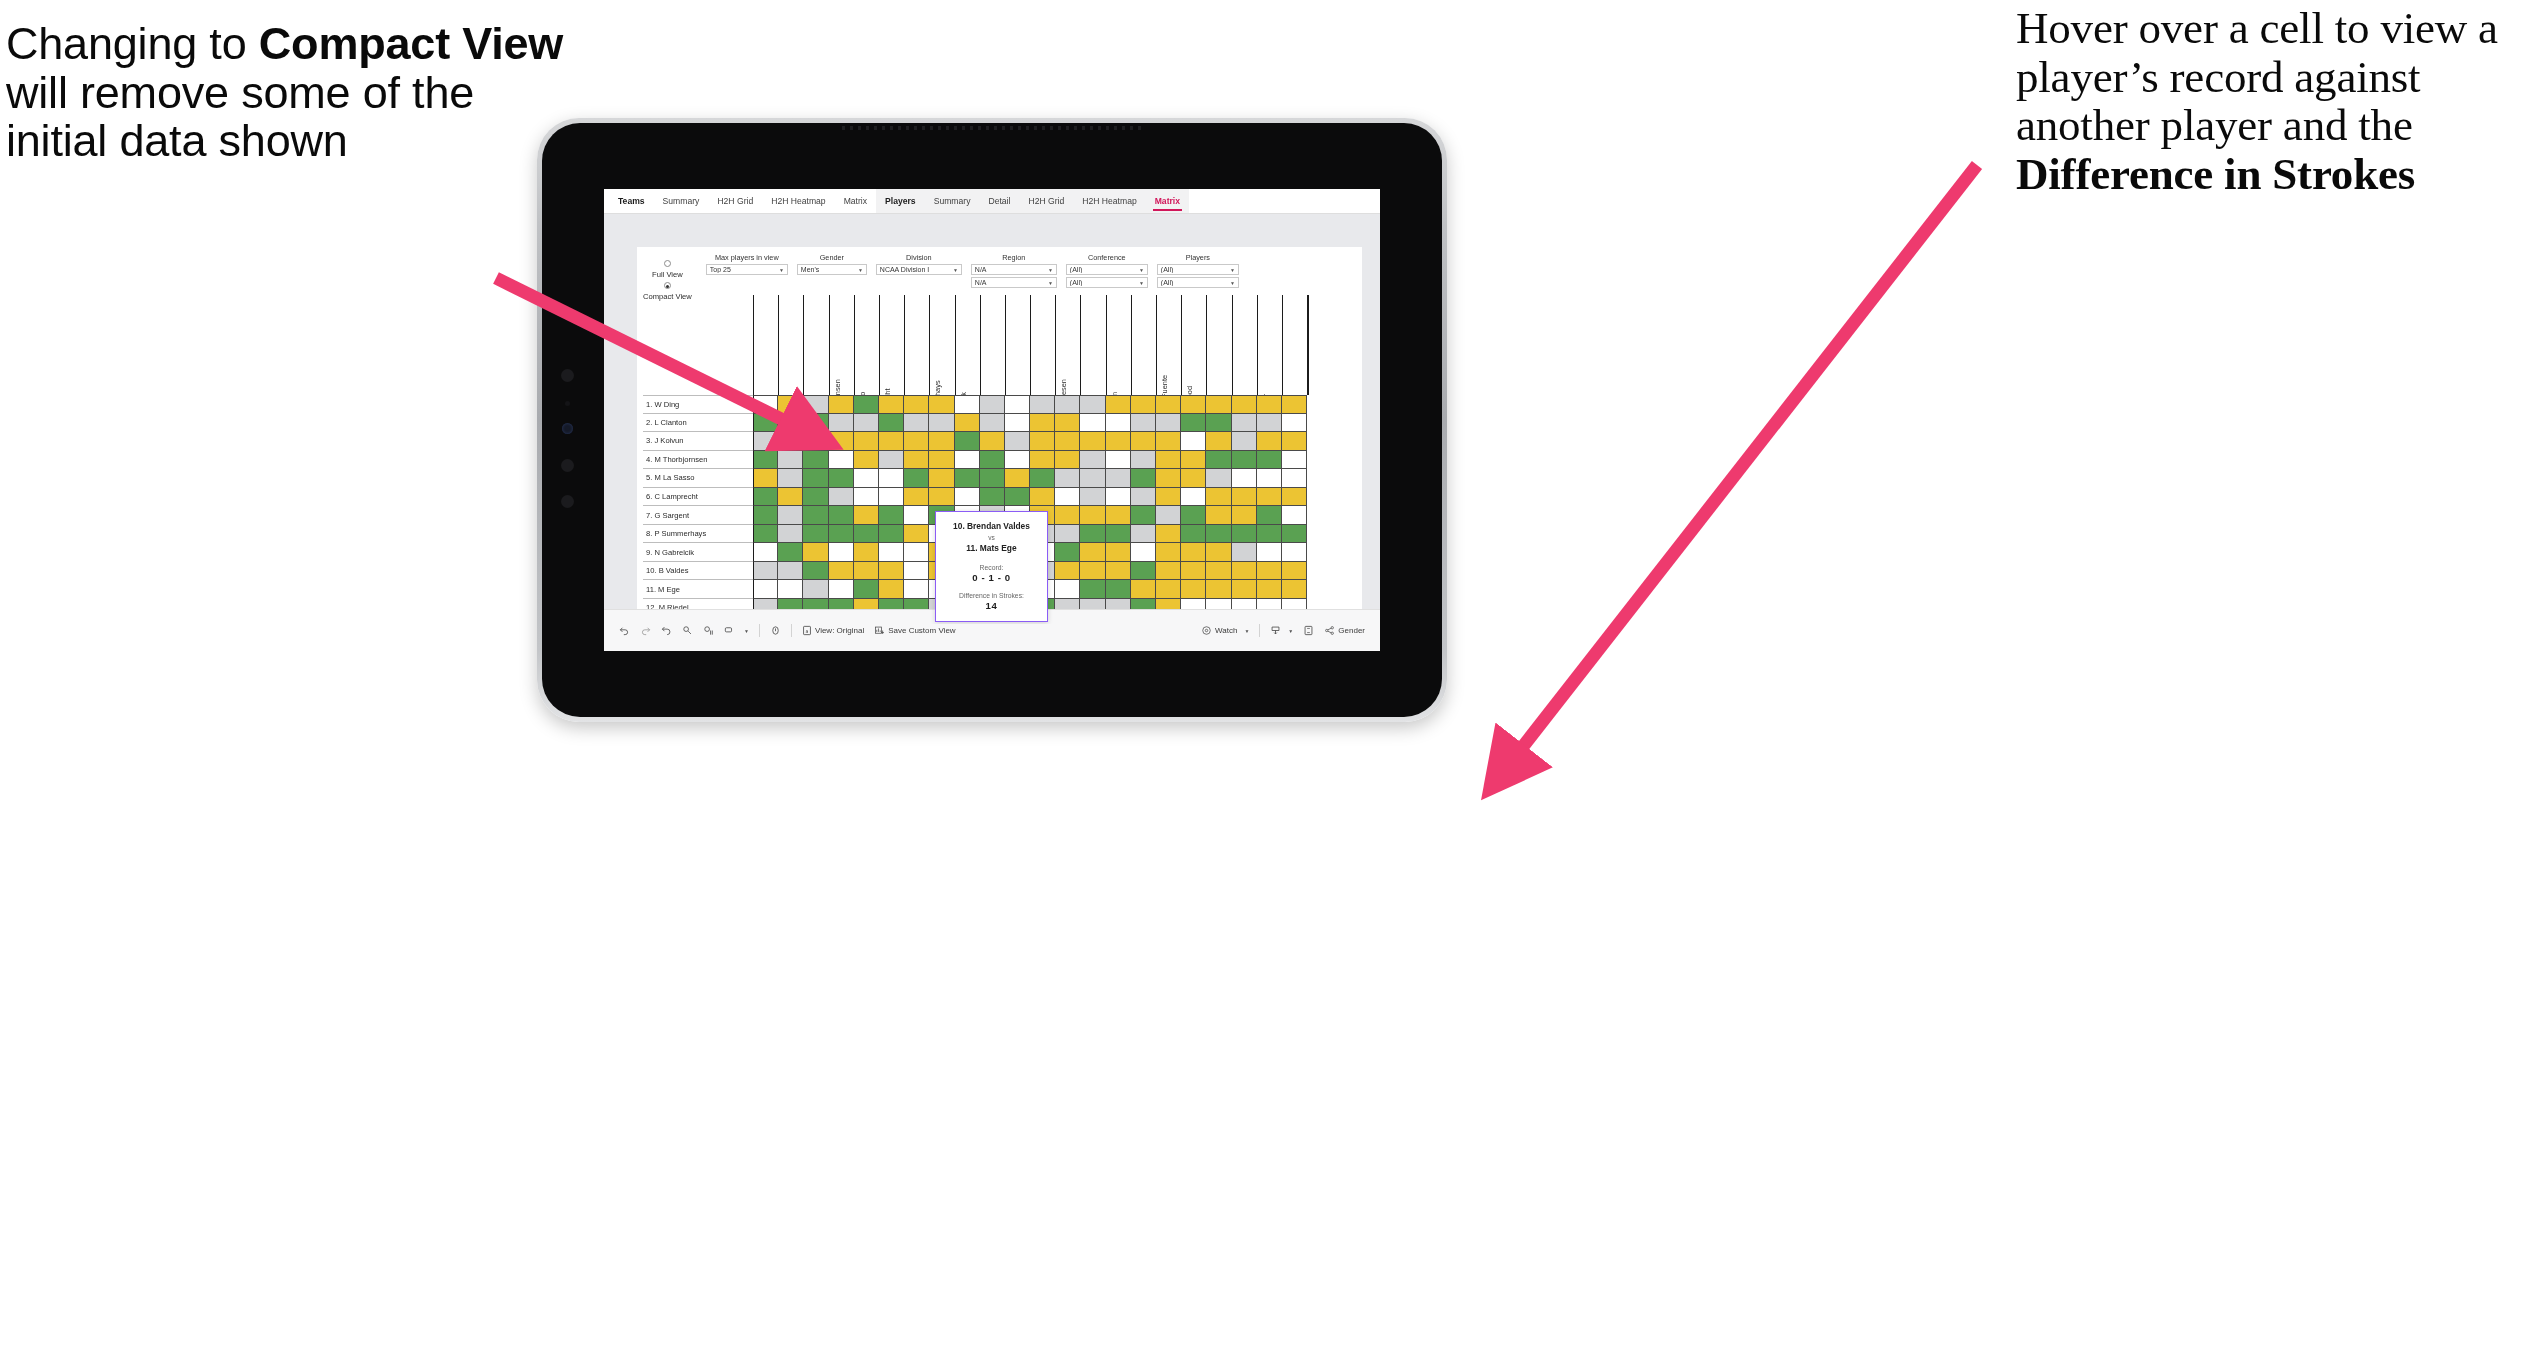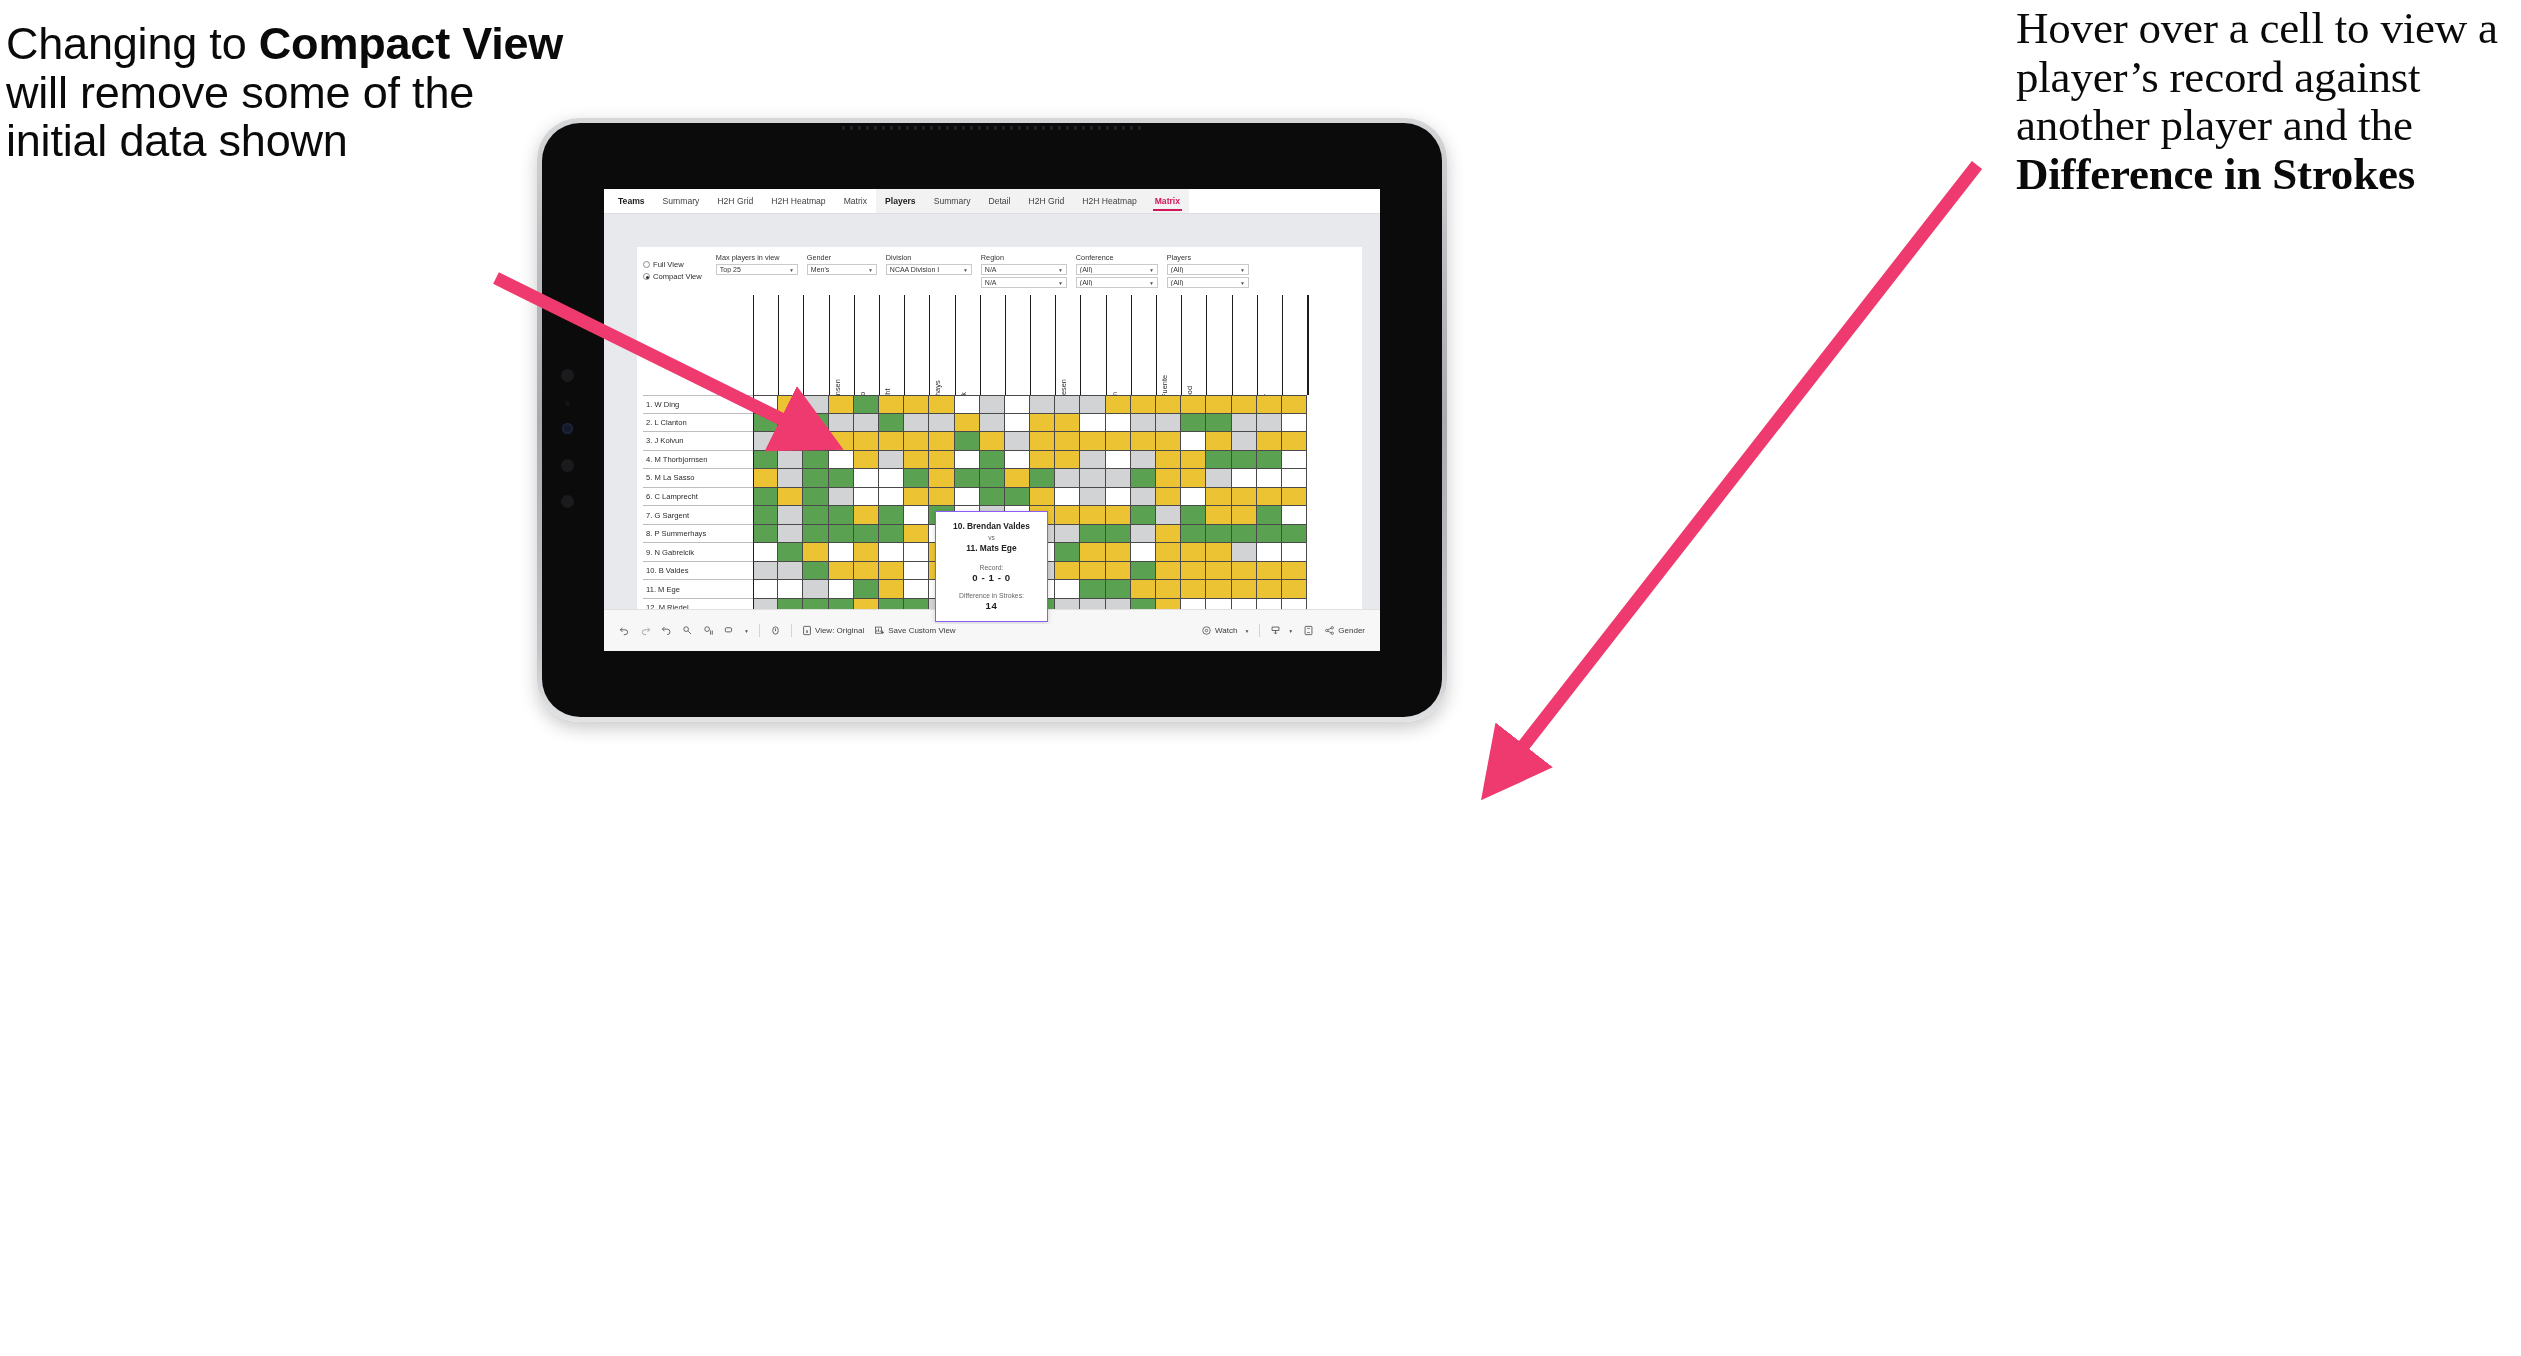--- a/index.html
+++ b/index.html
@@ -96,30 +96,30 @@
   .subtab.head { font-weight:700; color:#1d1d1d; }
   .subtab.active { color:#d1165a; font-weight:600; }
   .subtab.active::after{ content:""; position:absolute; left:7px; right:7px; bottom:3px; height:1.6px; background:#d1165a;}
 
   
   #appbody { position:absolute; left:0; right:0; top:58px; bottom:27px; background:#e8e9ec; }
   #panel { position:absolute; left:33px; right:0; top:0; bottom:0; background:#fff; overflow:hidden;}
 
   
   #filters { display:flex; padding: 6px 0 4px 6px; gap: 0; align-items:flex-start; }
-  .fgroup { margin-right: 9px; }
+  .fgroup { margin-right: 9px; text-align: center; }
   .flabel { font-size:7.3px; color:#333; margin-bottom:2px; white-space:nowrap;}
   .fselect {
     border:1px solid #c9c9c9; background:#fff; height:11px; font-size:7px; color:#333;
     display:flex; align-items:center; justify-content:space-between; padding:0 3px; margin-bottom:2px;
     cursor:pointer;
   }
   .fselect .cap { white-space:nowrap; overflow:hidden; }
   .caret { font-size:5px; color:#555; margin-left:4px; }
-  .radio-row { display:flex; align-items:center; gap:3px; margin-bottom:3px; font-size:7.6px; color:#2b2b2b; cursor:pointer;}
+  .radio-row { display:flex; align-items:center; gap:3px; margin-bottom:3px; font-size:7.6px; color:#2b2b2b; cursor:pointer;flex-direction:column;}
   .radio { width:7px; height:7px; border:1px solid #8d8d8d; border-radius:50%; background:#fff; position:relative; flex:none;}
   .radio.on::after{ content:""; position:absolute; left:1.5px; top:1.5px; width:3px;height:3px;border-radius:50%;background:#333;}
 
   
   #matrix-wrap { position:absolute; left:6px; right:0; top:48px; bottom:0; }
   #colhead { position:absolute; left:110px; top:0; height:100px; display:flex; }
   .ch {
     width:25.2px; height:100px; border-left:1.4px solid #1c1c1c; position:relative;
   }
   .ch .txt {

